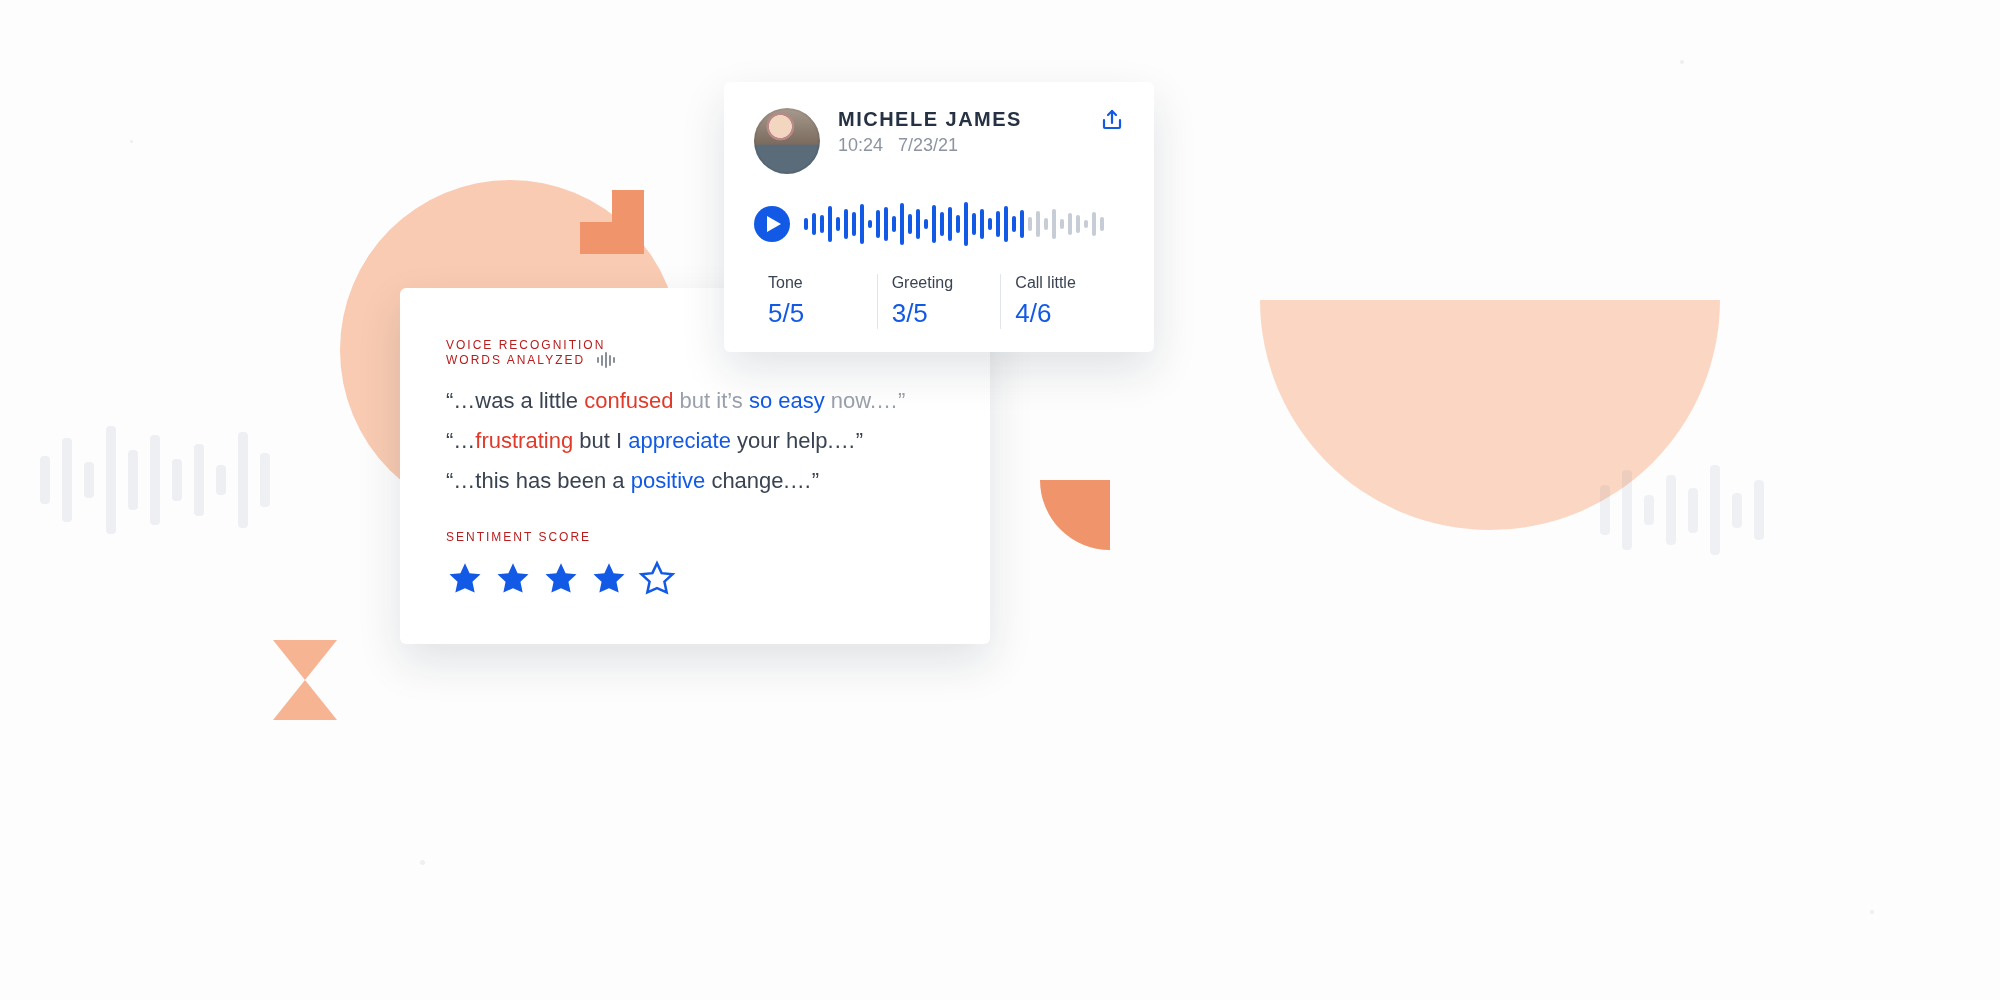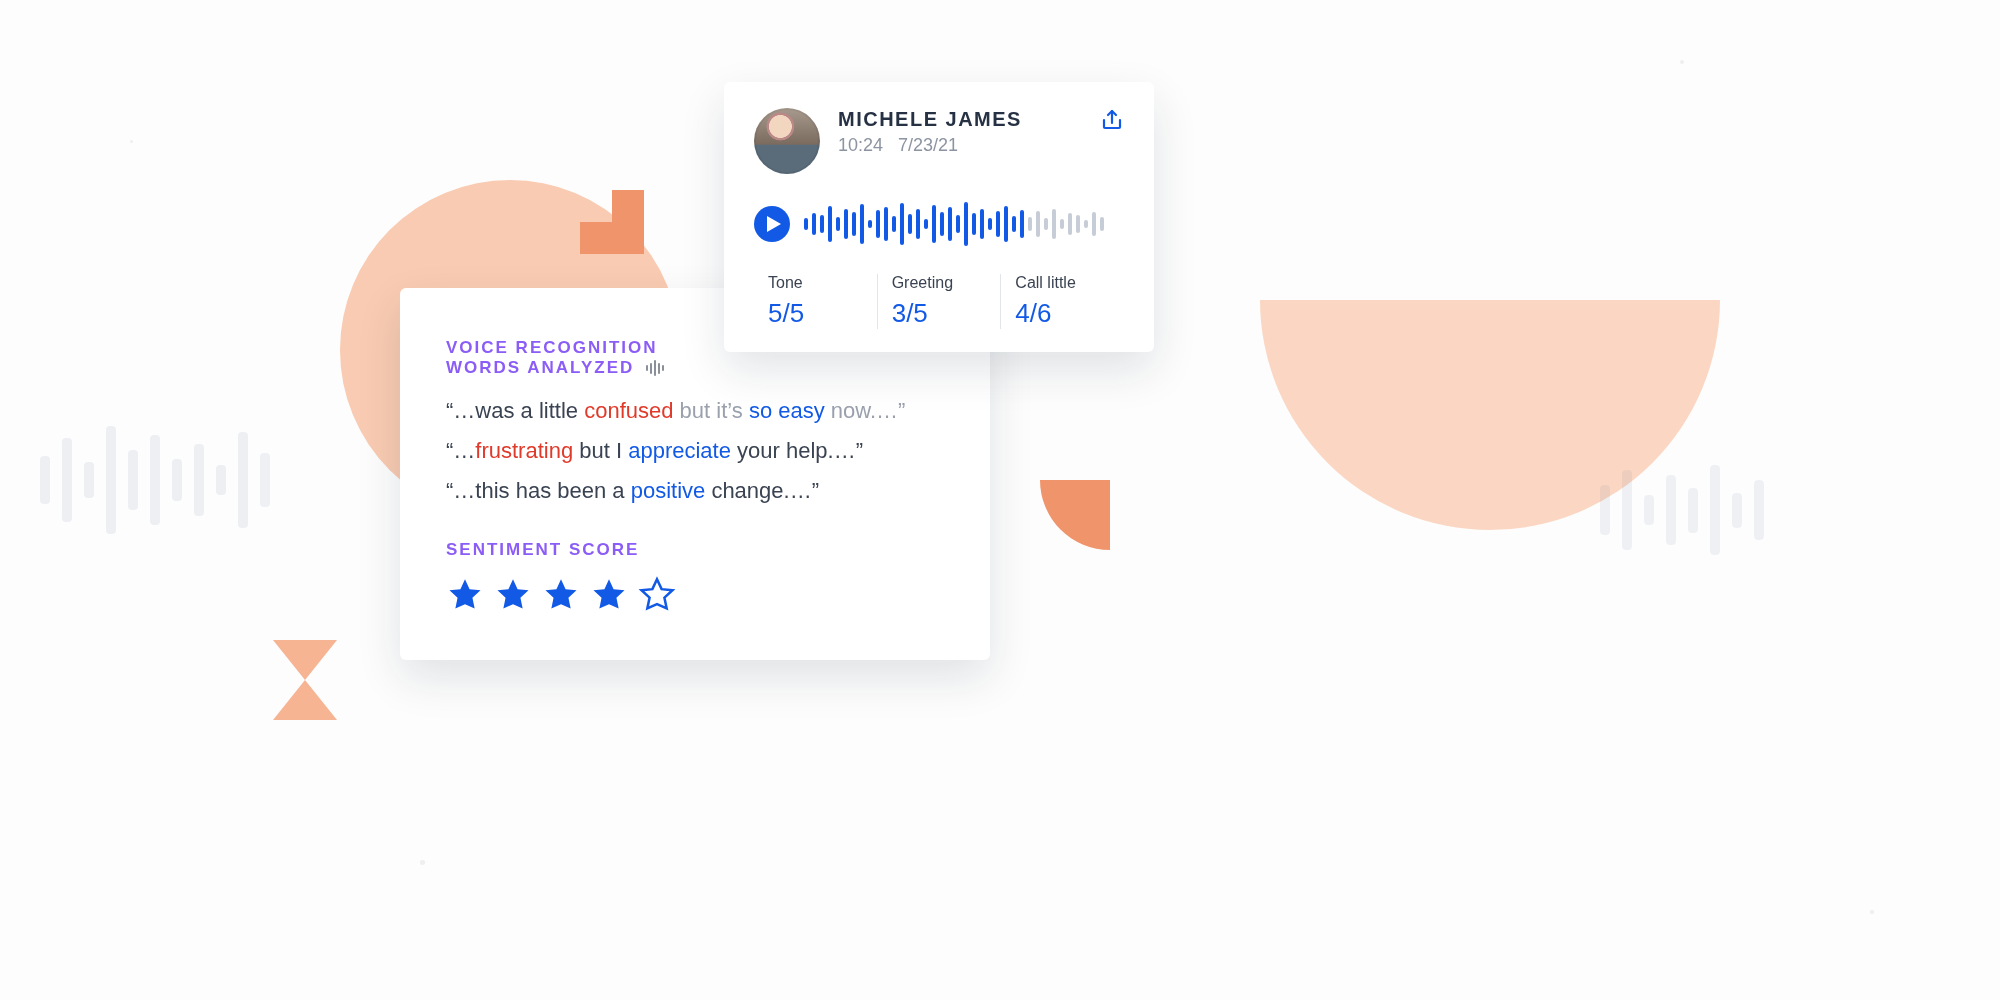--- a/index.html
+++ b/index.html
@@ -54,22 +54,22 @@
   .analysis-card {
     top: 288px; left: 400px; width: 590px; padding: 50px 46px 46px;
   }
   .call-card {
     top: 82px; left: 724px; width: 430px; padding: 26px 30px 23px;
     z-index: 20;
   }
 
   
   .section-label {
-    font-size: 17px; font-weight: 700; letter-spacing: 2px;
-    color: #8b5cf6; text-transform: uppercase;
+    font-size: 12px; font-weight: 400; letter-spacing: 2px;
+    color: #b91c1c; text-transform: uppercase;
   }
 
   
   .toggle-row { display: flex; align-items: center; gap: 16px; margin-top: 14px; margin-bottom: 34px; }
   .toggle {
     width: 56px; height: 30px; background: #125ae5; border-radius: 30px;
     position: relative; cursor: pointer;
   }
   .toggle .knob {
     position: absolute; top: 3px; right: 3px; width: 24px; height: 24px;

